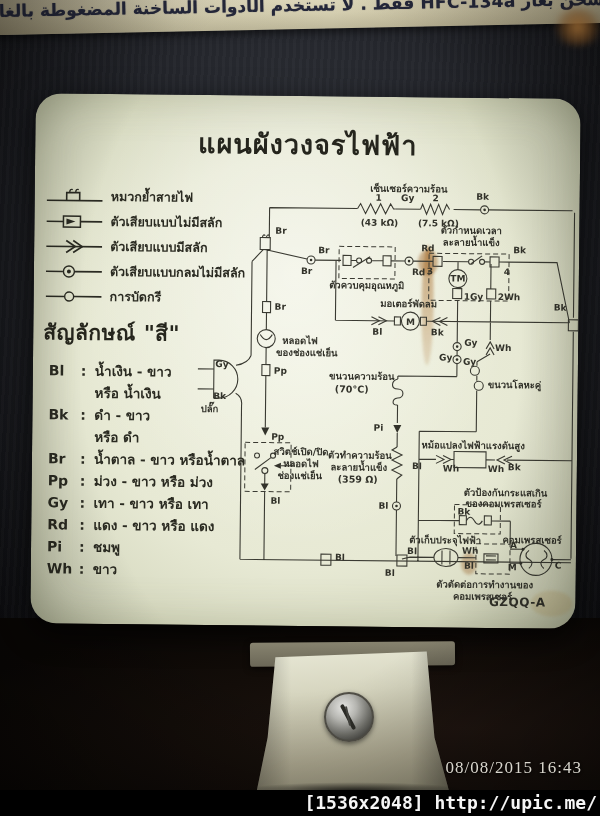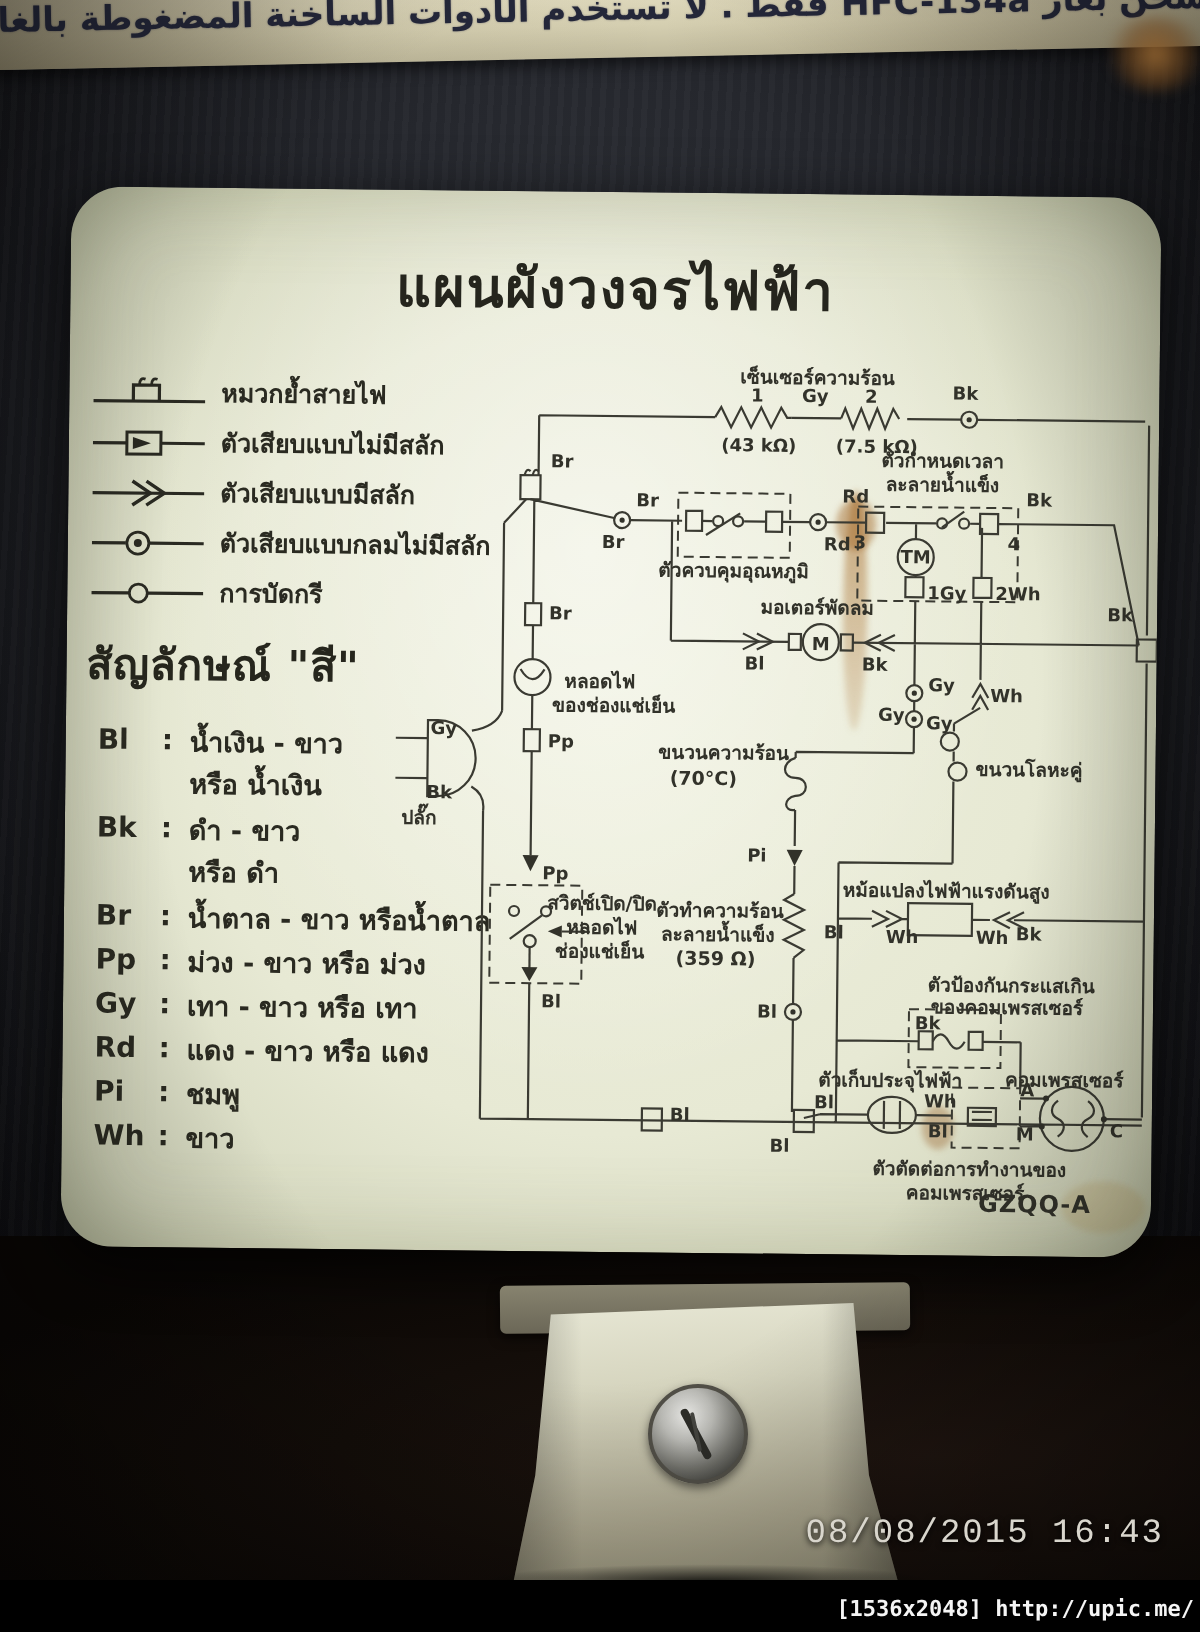--- a/index.html
+++ b/index.html
@@ -123,31 +123,31 @@
     position:absolute;left:238px;top:782px;width:232px;height:18px;border-radius:50%;
     background:radial-gradient(ellipse, rgba(0,0,0,.8), rgba(0,0,0,0) 70%);
   }
   
   .vignette{
     position:absolute;inset:0;pointer-events:none;
     background:radial-gradient(ellipse at 50% 42%, rgba(0,0,0,0) 52%, rgba(0,0,0,.42) 100%);
   }
   .timestamp{
     position:absolute;right:18px;top:758px;
-    font-family:Liberation Mono, monospace;
+    font-family:Liberation Serif, serif;
     font-size:17px;letter-spacing:1px;color:#d9d6cd;
     text-shadow:0 1px 3px #000;
   }
   .bottom-bar{
     position:absolute;left:0;bottom:0;width:600px;height:26px;background:#000;
     text-align:right;line-height:25px;
   }
   .bottom-bar .wm{
     font-family:"DejaVu Sans Mono","Liberation Mono",monospace;
-    font-size:11px;font-weight:700;color:#f5f5f5;padding-right:3px;letter-spacing:0;margin-left:11px;
+    font-size:18px;font-weight:700;color:#f5f5f5;padding-right:3px;letter-spacing:0;margin-left:11px;
   }
 </style>
 </head>
 <body>
 
 <div id="photo">
 
   <div class="fridge-panel"></div>
   <div class="lower-dark"></div>
 

